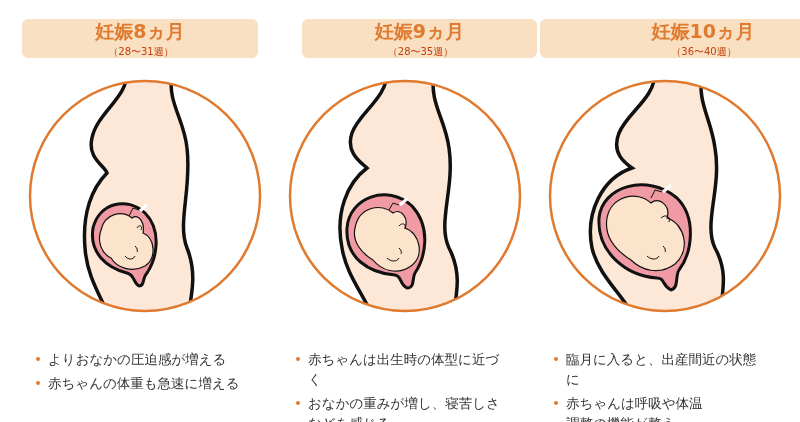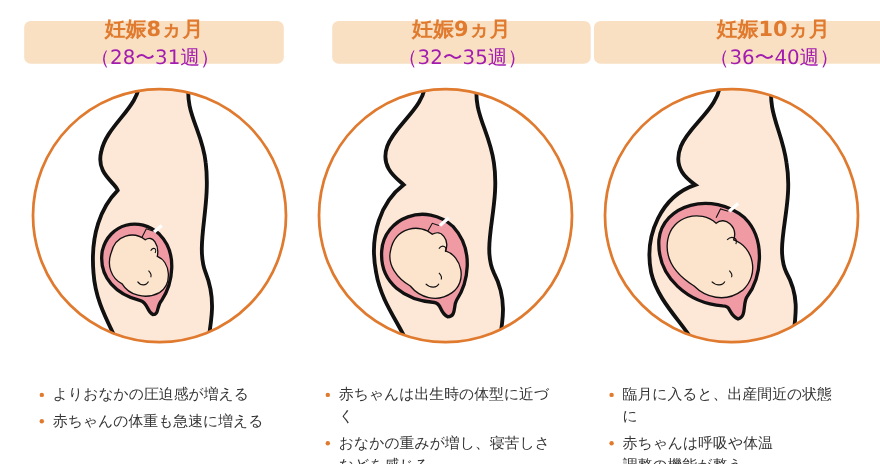--- a/index.html
+++ b/index.html
@@ -3,21 +3,21 @@
 <meta charset="utf-8">
 <style>
   html, body { margin:0; padding:0; background:#ffffff; }
   body { width:800px; height:422px; position:relative; overflow:hidden;
          font-family:"DejaVu Sans", "Liberation Sans", sans-serif; }
   .col { position:absolute; top:0; width:260px; height:422px; }
   .label { position:absolute; top:19px; height:39px; border-radius:6px;
            background:#f9e0c3; display:flex; align-items:center; justify-content:center;
            white-space:nowrap;flex-direction:column; }
   .label .month { color:#e07a2e; font-weight:bold; font-size:19px; letter-spacing:0px; }
-  .label .weeks { color:#a21caf; font-size:18px; margin-left:2px; }
+  .label .weeks { color:#c2410c; font-size:10px; margin-left:2px; }
   .illus { position:absolute; top:78px; width:236px; height:236px; }
   .notes { position:absolute; top:337px; left:0; right:0; margin:12px; padding:0; list-style:none; }
   .notes li { position:relative; padding-left:16px; font-size:13.5px; line-height:20px;
               color:#333333; margin-bottom:4px; }
   .notes li .dot { position:absolute; left:4px; top:8px; width:4px; height:4px;
                    border-radius:50%; background:#e07a2e; }
 </style>
 </head>
 <body>
 
@@ -44,21 +44,21 @@
   </svg>
   <ul class="notes" style="left:6px;">
     <li><span class="dot"></span><span>よりおなかの圧迫感が増える</span></li>
     <li><span class="dot"></span><span>赤ちゃんの体重も急速に増える</span></li>
   </ul>
 </div>
 
 <div class="col" style="left:274px;">
   <div class="label" style="left:8px; width:235px;margin-left:20px;">
     <span class="month">妊娠9ヵ月</span>
-    <span class="weeks">（32〜35週）</span>
+    <span class="weeks">（28〜35週）</span>
   </div>
   <svg class="illus" style="left:13px;" viewBox="0 0 236 236">
     <defs>
         <clipPath id="c2">
           <circle cx="118" cy="118" r="115"></circle>
         </clipPath>
       </defs>
     <g clip-path="url(#c2)">
       <path d="M100,-5 C100,20 72,35 65,55 C58,75 75,85 80,90 C60,105 48,135 55,170 C60,200 80,220 88,245 L165,245 C170,215 175,195 162,170 C150,145 168,110 162,70 C158,40 142,25 147,-5 Z" fill="#fde8d8" stroke="#111" stroke-width="3.5"></path>
       <path d="M60,150 C62,120 100,105 125,128 C145,150 138,180 128,195 C125,200 128,210 120,210 C112,206 115,198 108,197 C82,195 58,180 60,150 Z" fill="#f09aa4" stroke="#111" stroke-width="3"></path>

